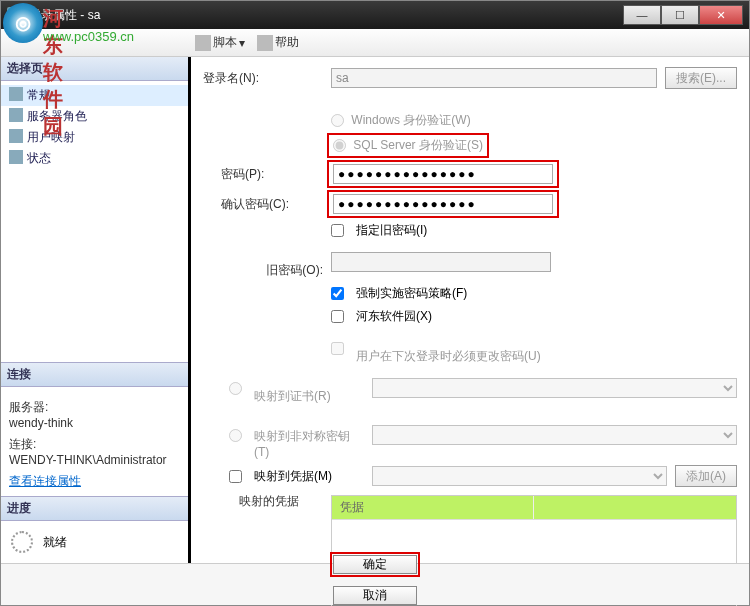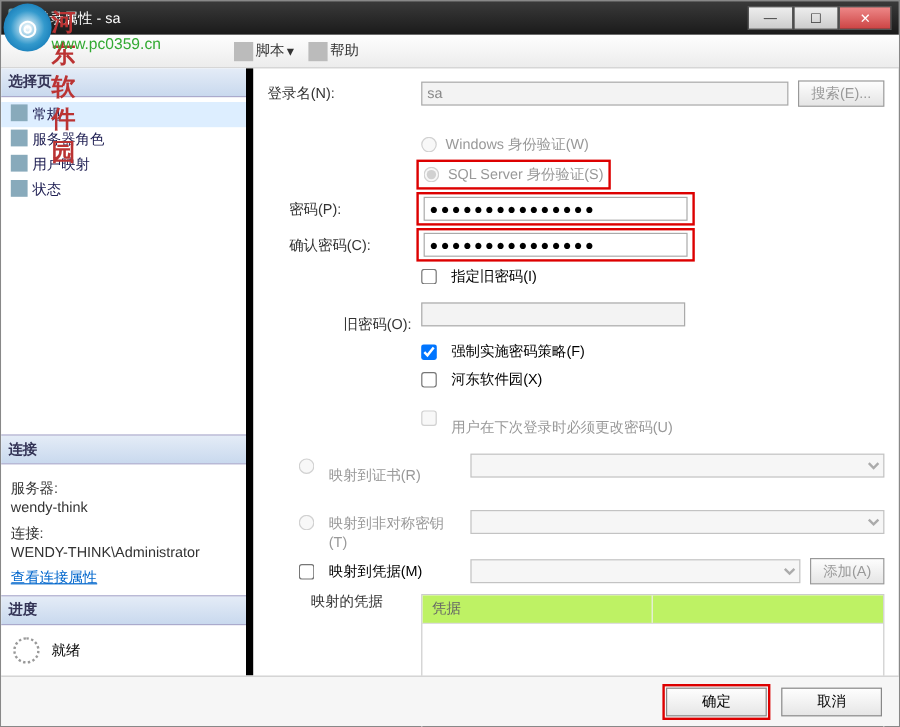--- a/index.html
+++ b/index.html
@@ -23,21 +23,21 @@
 
 
 .toolbar { height: 28px; background: linear-gradient(#fefefe,#ececec); border-bottom:1px solid #ccc; display:flex; align-items:center; padding-left:190px; gap:4px; }
 .tool-item { display:flex; align-items:center; gap:2px; padding:2px 4px; color:#333; }
 .tool-icon { width:16px; height:16px; background:#bbb; display:inline-block; }
 
 
 .body { flex:1; display:flex; min-height:0; }
 
 
-.leftpane { width:210px; border-right:6px solid #000000; display:flex; flex-direction:column; background:#fff; }
+.leftpane { width:190px; border-right:3px solid #000000; display:flex; flex-direction:column; background:#fff; }
 .navheader { background: linear-gradient(#e4ecf7,#c9d9ee); padding:3px 6px; font-weight:bold; color:#335; border-bottom:1px solid #aac; }
 .navlist { flex:0 0 auto; padding:4px 0; }
 .navitem { padding:2px 8px 2px 26px; position:relative; color:#225; cursor:pointer; }
 .navitem::before { content:''; position:absolute; left:8px; top:2px; width:14px; height:14px; background:#8ab; }
 .navitem.sel { background:#def; }
 .spacer { flex:1; }
 .connheader { background: linear-gradient(#e4ecf7,#c9d9ee); padding:3px 6px; font-weight:bold; color:#335; border-top:1px solid #aac; border-bottom:1px solid #aac; }
 .connbody { padding:6px 8px; font-size:12px; color:#333; }
 .connbody .lbl { margin-top:6px; }
 .connbody .val { word-break:break-all; }
@@ -65,21 +65,21 @@
 .pwfield { width:220px; letter-spacing:2px; font-size:14px; }
 
 .credbox { border:1px solid #ccc; height:150px; margin-top:2px; margin-bottom:4px; overflow:auto; }
 .credhead { display:flex; background:#bef264; border-bottom:1px solid #ddd; }
 .credhead > div { padding:3px 8px; color:#666; font-size:12px; }
 .credhead > div:first-child { width:50%; border-right:1px solid #eee; }
 .credhead > div:last-child { width:50%; }
 .credrow { display:flex; justify-content:flex-end; margin-bottom:8px; }
 
 
-.footer { height:42px; border-top:1px solid #ccc; display:flex; align-items:center; justify-content:flex-end; padding:0 14px; gap:12px; background:#f6f6f6; }
+.footer { height:42px; border-top:1px solid #ccc; display:flex; align-items:center; justify-content:flex-end; padding:0 14px; gap:12px; background:#f6f6f6;flex-direction:column; }
 .footer .btn { width:84px; height:24px; border:1px solid #888; background:linear-gradient(#fefefe,#e6e6e6); }
 .footer .btn.ok { outline:2px solid #d00; outline-offset:1px; }
 
 </style>
 </head>
 <body>
 
 <div class="window">
 
   <div class="watermark">

